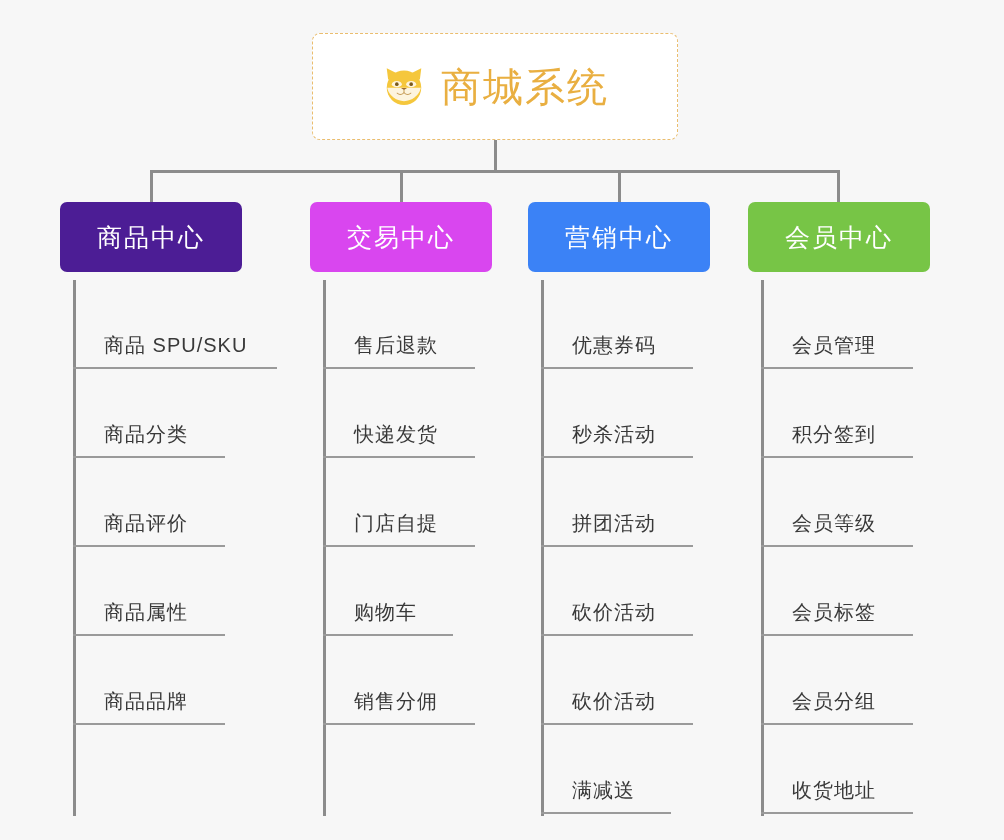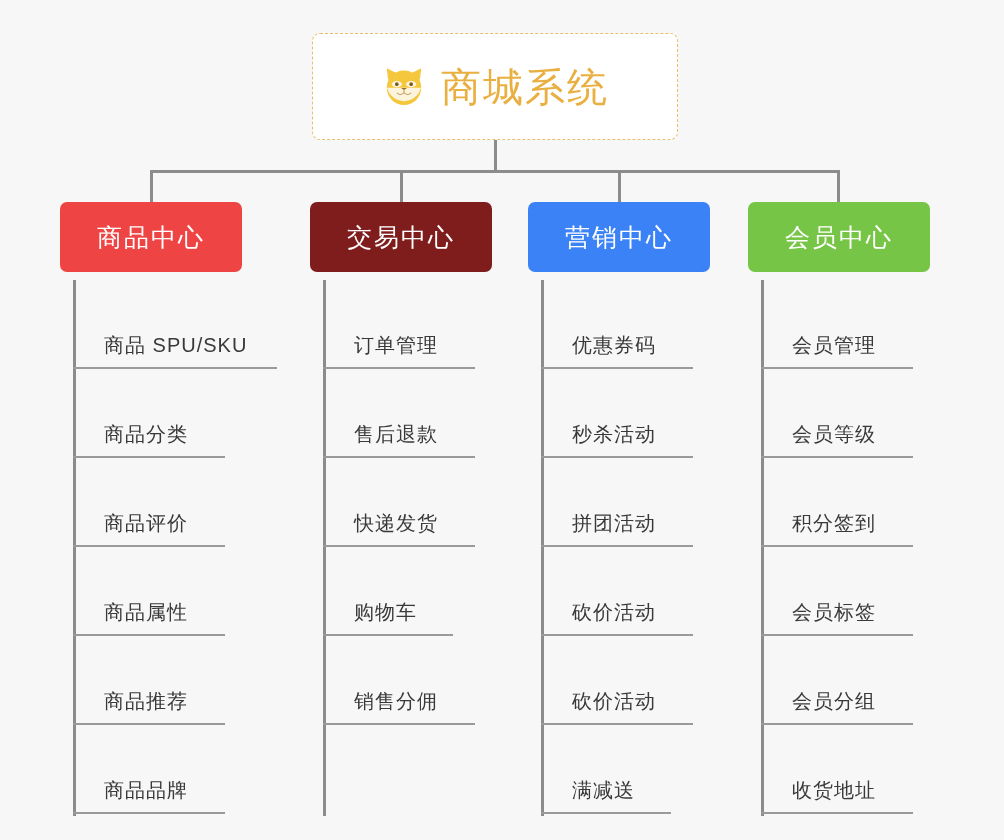--- a/index.html
+++ b/index.html
@@ -105,21 +105,21 @@
   </div>
 
   <div class="conn v-stem" style="background: rgb(140, 140, 140);"></div>
   <div class="conn h-bus" style="background: rgb(140, 140, 140);"></div>
   <div class="conn drop" style="left: 150px; background: rgb(140, 140, 140);"></div>
   <div class="conn drop" style="left: 400px; background: rgb(140, 140, 140);"></div>
   <div class="conn drop" style="left: 618px; background: rgb(140, 140, 140);"></div>
   <div class="conn drop" style="left: 837px; background: rgb(140, 140, 140);"></div>
 
   <div class="group" id="g0">
-    <div class="group-head" style="background: #ef4444;">
+    <div class="group-head" style="background: #4c1d95;">
       <span>商品中心</span>
     </div>
     <div class="spine" style="height: 536px; background: rgb(140, 140, 140);"></div>
     <div class="items">
       <div class="item">
         <span class="item-label">商品 SPU/SKU</span>
         <span class="item-rule" style="width: 204px;"></span>
       </div>
       <div class="item">
         <span class="item-label">商品分类</span>
@@ -127,46 +127,42 @@
       </div>
       <div class="item">
         <span class="item-label">商品评价</span>
         <span class="item-rule" style="width: 152px;"></span>
       </div>
       <div class="item">
         <span class="item-label">商品属性</span>
         <span class="item-rule" style="width: 152px;"></span>
       </div>
       <div class="item">
-        <span class="item-label">商品推荐</span>
-        <span class="item-rule" style="width: 152px;"></span>
-      </div>
-      <div class="item">
         <span class="item-label">商品品牌</span>
         <span class="item-rule" style="width: 152px;"></span>
       </div>
     </div>
   </div>
 
   <div class="group" id="g1">
-    <div class="group-head" style="background: #7f1d1d;">
+    <div class="group-head" style="background: #d946ef;">
       <span>交易中心</span>
     </div>
     <div class="spine" style="height: 536px; background: rgb(140, 140, 140);"></div>
     <div class="items">
       <div class="item">
-        <span class="item-label">订单管理</span>
-        <span class="item-rule" style="width: 152px;"></span>
-      </div>
-      <div class="item">
         <span class="item-label">售后退款</span>
         <span class="item-rule" style="width: 152px;"></span>
       </div>
       <div class="item">
         <span class="item-label">快递发货</span>
+        <span class="item-rule" style="width: 152px;"></span>
+      </div>
+      <div class="item">
+        <span class="item-label">门店自提</span>
         <span class="item-rule" style="width: 152px;"></span>
       </div>
       <div class="item">
         <span class="item-label">购物车</span>
         <span class="item-rule" style="width: 130px;"></span>
       </div>
       <div class="item">
         <span class="item-label">销售分佣</span>
         <span class="item-rule" style="width: 152px;"></span>
       </div>
@@ -210,28 +206,28 @@
     <div class="group-head" style="background: rgb(119, 197, 70);">
       <span>会员中心</span>
     </div>
     <div class="spine" style="height: 536px; background: rgb(140, 140, 140);"></div>
     <div class="items">
       <div class="item">
         <span class="item-label">会员管理</span>
         <span class="item-rule" style="width: 152px;"></span>
       </div>
       <div class="item">
+        <span class="item-label">积分签到</span>
+        <span class="item-rule" style="width: 152px;"></span>
+      </div>
+      <div class="item">
         <span class="item-label">会员等级</span>
         <span class="item-rule" style="width: 152px;"></span>
       </div>
       <div class="item">
-        <span class="item-label">积分签到</span>
-        <span class="item-rule" style="width: 152px;"></span>
-      </div>
-      <div class="item">
         <span class="item-label">会员标签</span>
         <span class="item-rule" style="width: 152px;"></span>
       </div>
       <div class="item">
         <span class="item-label">会员分组</span>
         <span class="item-rule" style="width: 152px;"></span>
       </div>
       <div class="item">
         <span class="item-label">收货地址</span>
         <span class="item-rule" style="width: 152px;"></span>

